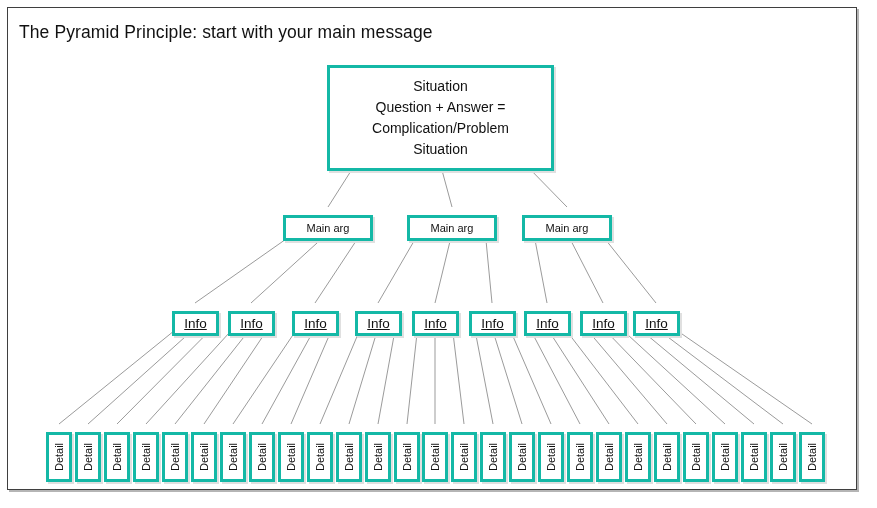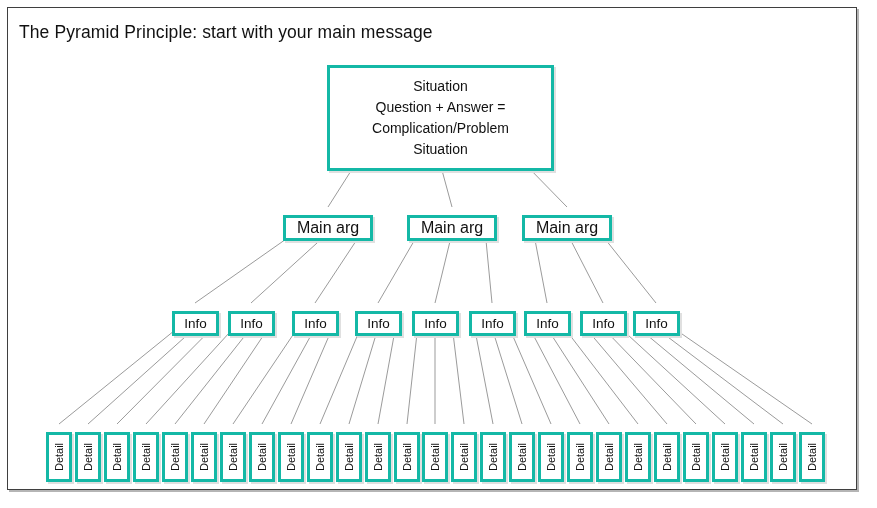--- a/index.html
+++ b/index.html
@@ -45,22 +45,22 @@
     display: flex;
     flex-direction: column;
     align-items: center;
     justify-content: center;
     text-align: center;
     color: #111111;
     box-sizing: border-box;
     margin-top: 8px;
   }
   .node.root { font-size: 14px; line-height: 21px; }
-  .node.mainarg { font-size: 16px; }
-  .node.info { font-size: 13.5px; }
+  .node.mainarg { font-size: 11px; }
+  .node.info { font-size: 13.5px; text-decoration: underline; }
   .node.detail { font-size: 11px; }
   .node.detail .vtext {
     transform: rotate(-90deg);
     white-space: nowrap;
   }
 </style>
 </head>
 <body>
 
 <div id="frame">

